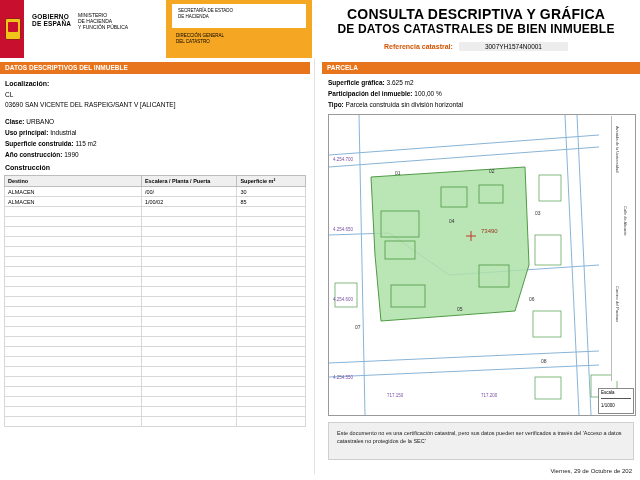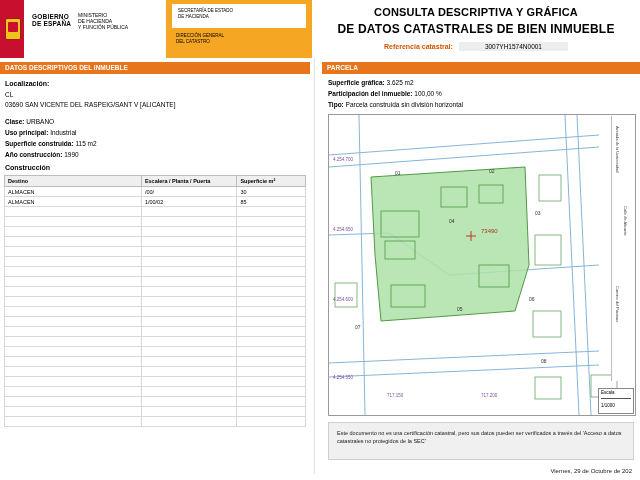--- a/index.html
+++ b/index.html
@@ -52,21 +52,21 @@
   .sec-white{
     position:absolute;left:6px;top:4px;width:134px;height:24px;background:#fff;
   }
   .sec-t{position:absolute;left:10px;top:7px;font-size:4.5px;line-height:5.5px;}
   .sec-t2{position:absolute;left:10px;top:33px;font-size:4.5px;line-height:5.5px;color:#000;}
   .title-box{
     position:absolute;left:312px;top:0;width:328px;height:58px;background:#fff;
   }
   .title1{
     position:absolute;left:0;top:6px;width:328px;text-align:center;
-    font-size:11px;font-weight:bold;letter-spacing:.2px;
+    font-size:14px;font-weight:bold;letter-spacing:.2px;
   }
   .title2{
     position:absolute;left:0;top:22px;width:328px;text-align:center;
     font-size:12px;font-weight:bold;letter-spacing:.2px;
   }
   .refrow{
     position:absolute;left:0;top:42px;width:328px;text-align:center;font-size:7px;
   }
   .refrow b{color:#d35400;}
   .refval{

